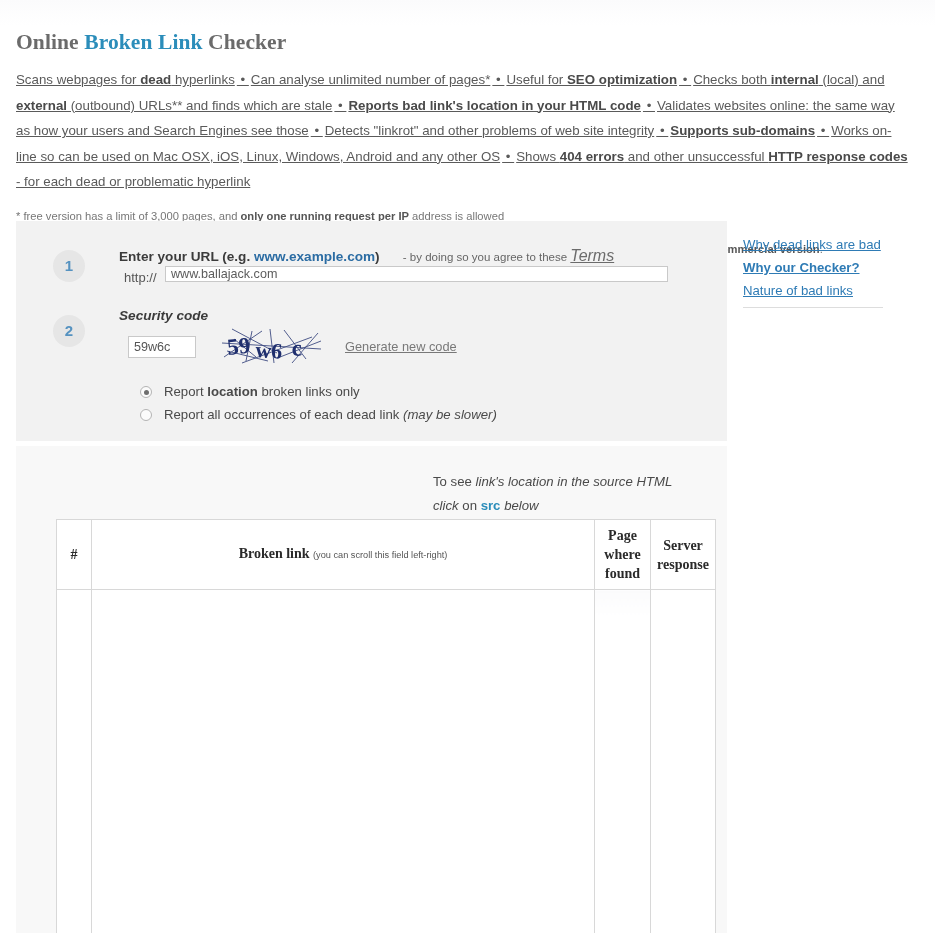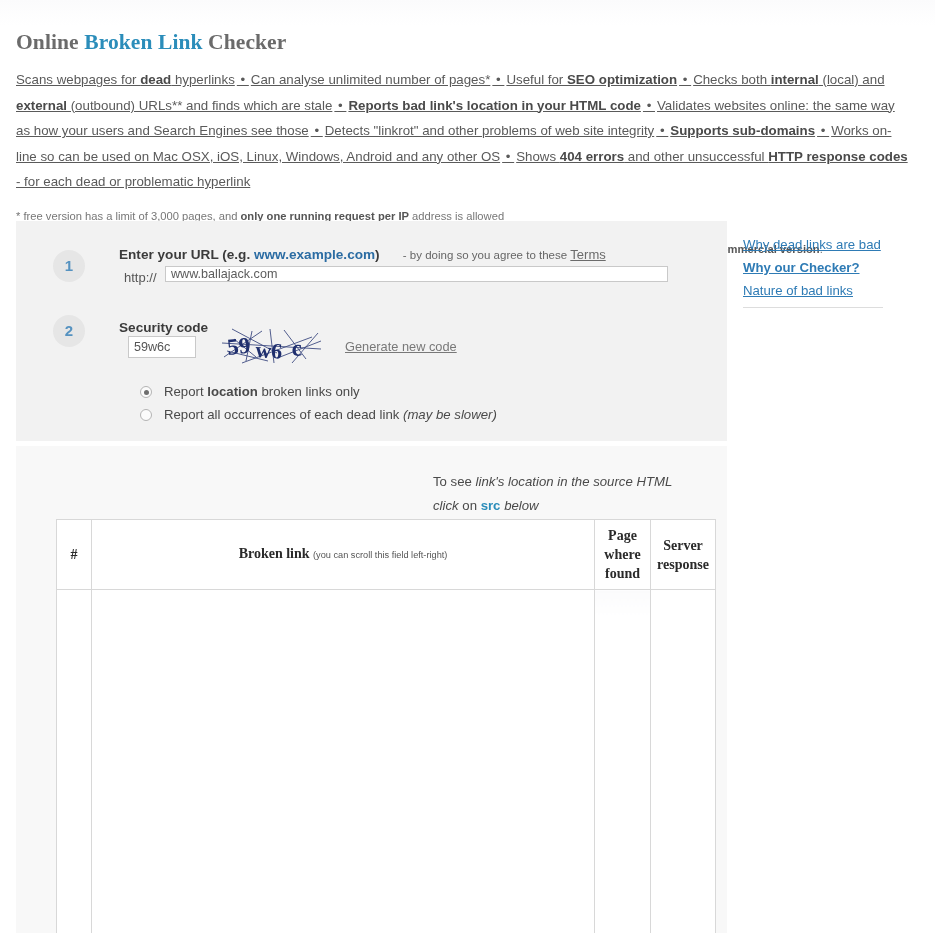--- a/index.html
+++ b/index.html
@@ -91,21 +91,21 @@
     position: absolute;
     left: 119px;
     top: 247px;
     font-size: 13.6px;
     color: #3b3b3b;
     white-space: nowrap;
   }
   .lbl-url b { font-weight: bold; }
   .lbl-url .blue { color: #2b6ca3; }
   .lbl-url .small { font-size: 11.5px; color: #666; font-weight: normal; padding-left: 20px; }
-  .lbl-url a { color: #6b6b6b; text-decoration: underline; font-size: 13px; }
+  .lbl-url a { color: #6b6b6b; text-decoration: underline; font-size: 16px; font-style: italic; }
 
   .proto {
     position: absolute;
     left: 124px;
     top: 270px;
     font-size: 13px;
     color: #555;
   }
   .url-input {
     position: absolute;
@@ -119,24 +119,25 @@
     font-family: "Liberation Sans", sans-serif;
     font-size: 12.6px;
     color: #5c5c5c;
     padding: 0 5px;
     outline: none;
   }
 
   .lbl-sec {
     position: absolute;
     left: 119px;
-    top: 320px;
+    top: 308px;
     font-size: 13.6px;
     font-weight: bold;
     color: #3b3b3b;
+    font-style: italic;
   }
   .sec-input {
     position: absolute;
     left: 128px;
     top: 336px;
     width: 68px;
     height: 22px;
     box-sizing: border-box;
     border: 1px solid #c9c9c9;
     background: #ffffff;

